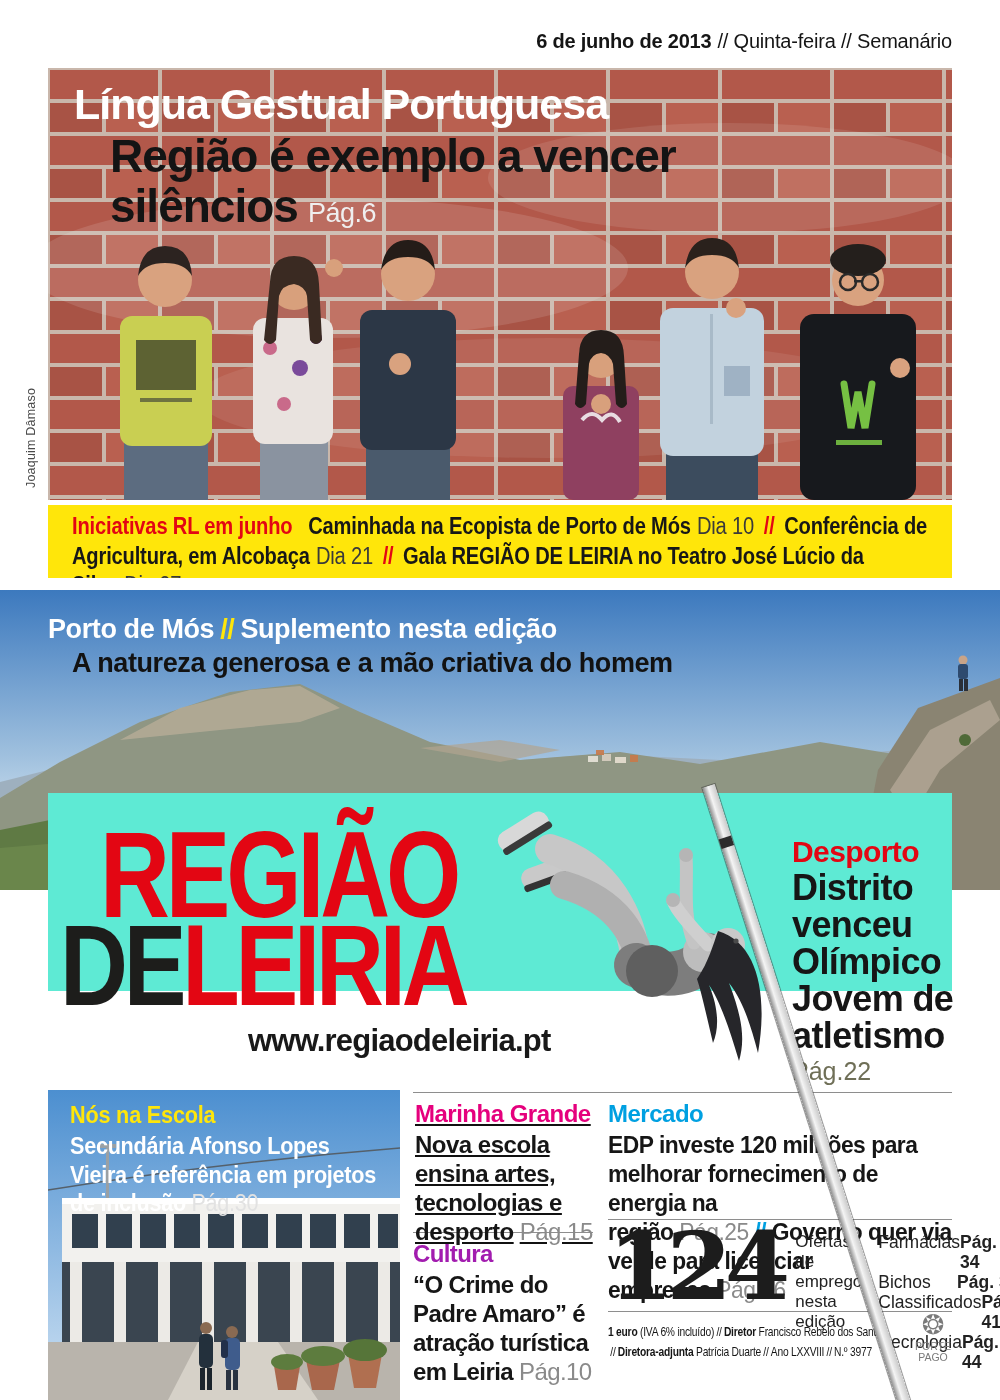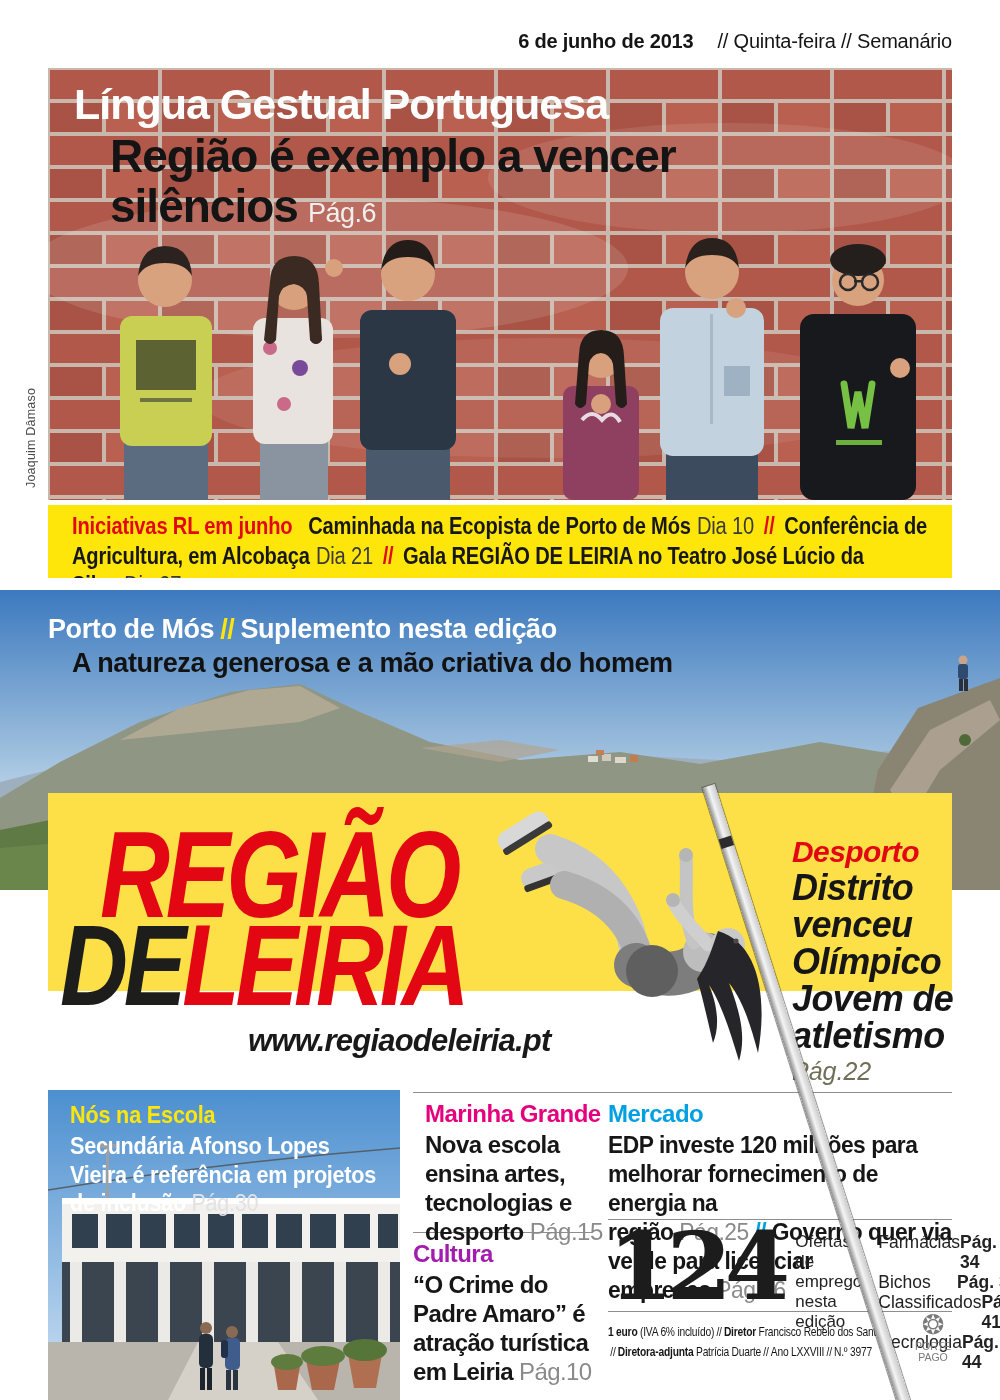--- a/index.html
+++ b/index.html
@@ -4,21 +4,21 @@
 <style>
   html,body{margin:0;padding:0;}
   body{
     width:1000px;height:1400px;position:relative;background:#ffffff;overflow:hidden;
     font-family:"Liberation Sans",sans-serif;color:#111;
   }
   b,.b{font-weight:bold;}
 
   
   .dateline{position:absolute;top:30px;right:48px;font-size:20px;letter-spacing:-0.2px;color:#151515;}
-  .dateline .date{font-weight:bold;margin-right:24px;}
+  .dateline .date{font-weight:bold;margin-right:6px;}
 
   
   .lead{position:absolute;left:48px;top:68px;width:904px;height:432px;overflow:hidden;background:#b0584a;}
   .lead svg{position:absolute;left:0;top:0;}
   .lead-text{position:absolute;left:26px;top:12px;z-index:5;letter-spacing:-1px;}
   .lead-kicker{color:#fff;font-size:43px;font-weight:bold;line-height:1.12;}
   .lead-headline{color:#141414;font-size:46px;font-weight:bold;line-height:1.08;margin-top:4px;margin-left:36px;}
   .lead-pageref{color:#efefef;font-size:27px;font-weight:normal;letter-spacing:-0.5px;margin-left:10px;}
   .photo-credit{position:absolute;left:24px;top:488px;transform:rotate(-90deg);transform-origin:0 0;
     font-size:12.5px;color:#4a4a4a;letter-spacing:0.2px;white-space:nowrap;}
@@ -33,21 +33,21 @@
   .ev-sep{color:#e30613;margin-right:11px;}
 
   
   .panorama{position:absolute;left:0;top:590px;width:1000px;height:300px;overflow:hidden;background:#c2410c;}
   .pano-text{position:absolute;left:48px;top:22px;z-index:5;font-size:27px;font-weight:bold;line-height:34px;letter-spacing:-0.4px;}
   .pano-place,.pano-suffix{color:#ffffff;}
   .pano-sep{color:#ffe60a;margin:0 6px;}
   .pano-line2{color:#121212;margin-left:24px;}
 
   
-  .masthead{position:absolute;left:48px;top:793px;width:904px;height:198px;background:#fde047;z-index:10;font-style:italic;}
+  .masthead{position:absolute;left:48px;top:793px;width:904px;height:198px;background:#5eead4;z-index:10;}
   .m-regiao{position:absolute;left:52px;top:20px;font-size:118px;font-weight:bold;color:#e30613;
     line-height:1;letter-spacing:-5px;transform:scale(0.82,1.04);transform-origin:0 0;white-space:nowrap;}
   .m-line2{position:absolute;left:12px;top:116px;font-size:112px;font-weight:bold;line-height:1;
     letter-spacing:-5px;transform:scale(0.84,1.02);transform-origin:0 0;white-space:nowrap;}
   .m-de{color:#1d1d1b;}
   .m-leiria{color:#e30613;}
   .m-url{position:absolute;left:200px;top:230px;font-size:31px;font-weight:bold;color:#191919;letter-spacing:-0.8px;z-index:12;}
   .vaulter{position:absolute;left:408px;top:2px;width:340px;height:280px;z-index:21;}
   .desporto{position:absolute;left:744px;top:42px;width:168px;z-index:22;letter-spacing:-0.6px;}
   .d-section{color:#e30613;font-size:30px;font-weight:bold;}
@@ -71,21 +71,21 @@
 
   
   .rule{position:absolute;height:1px;background:#8e8e8e;}
   .col{letter-spacing:-0.5px;}
   .c-section{font-size:24px;font-weight:bold;}
   .c-head{font-size:24px;font-weight:bold;color:#161616;line-height:29px;margin-top:2px;}
   .c-page{color:#8a8a8a;font-weight:normal;margin-left:6px;}
   .mg .c-section{color:#e5007d;}
   .cu .c-section{color:#a21caf;}
   .mc .c-section{color:#00a0e1;}
-  .col-mid1{position:absolute;left:425px;top:1100px;width:182px;}
+  .col-mid1{position:absolute;left:415px;top:1100px;width:182px;text-decoration:underline;}
   .col-mid2{position:absolute;left:413px;top:1240px;width:190px;letter-spacing:-0.6px;}
   .col-right{position:absolute;left:608px;top:1100px;width:348px;}
   .mc-condense{transform:scaleX(0.95);transform-origin:0 0;width:366px;}
   .mc-sep{color:#00a0e1;margin:0 6px;}
 
   
   .offers{position:absolute;left:608px;top:1228px;width:344px;display:flex;align-items:flex-start;}
   .offers-count{font-family:"DejaVu Serif",serif;font-weight:bold;font-size:94px;line-height:76px;
     letter-spacing:-7px;color:#1c1c1c;}
   .offers-label{font-size:17px;line-height:20px;color:#222;margin-left:12px;margin-top:4px;width:92px;}

